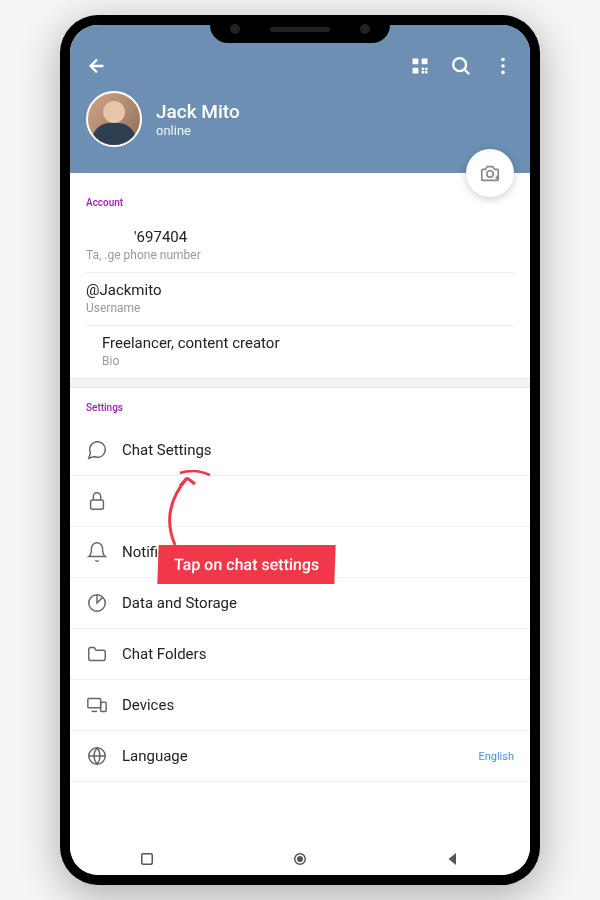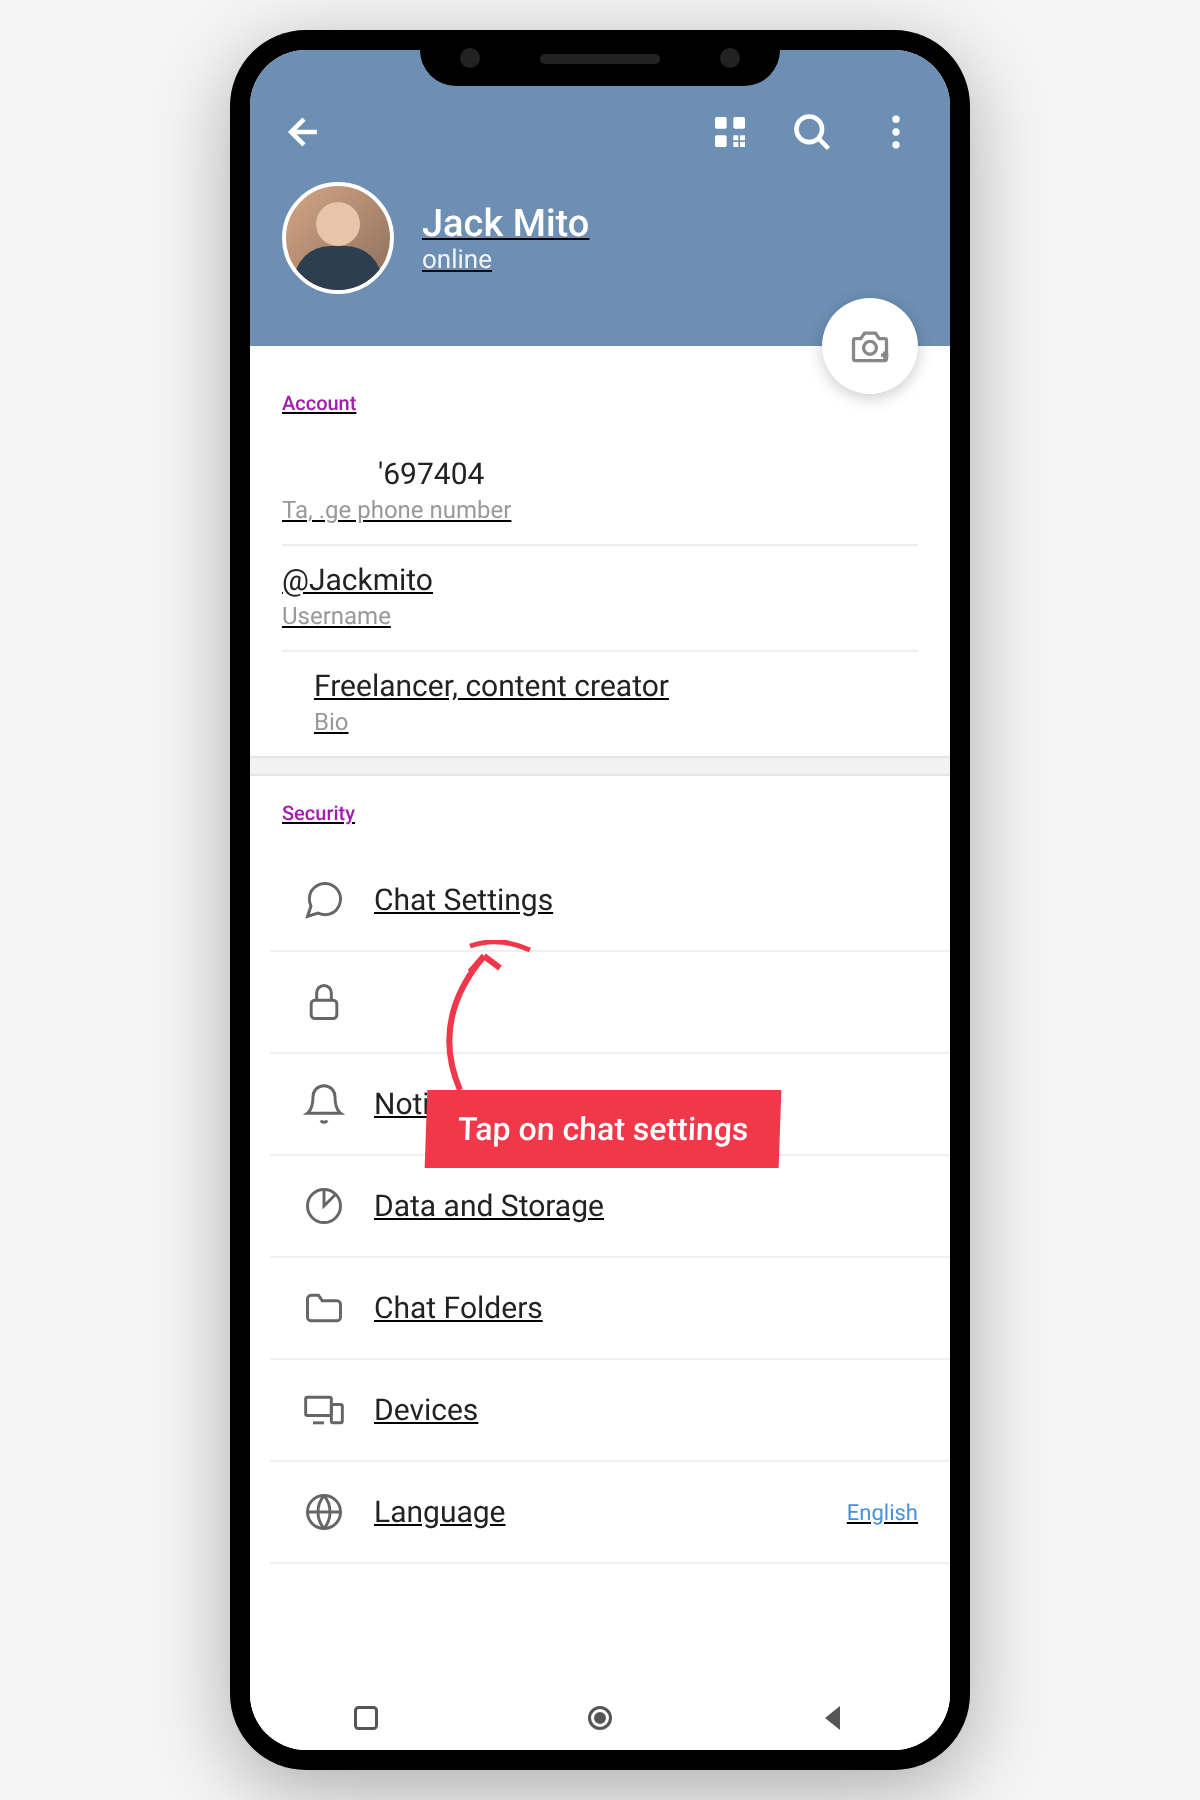--- a/index.html
+++ b/index.html
@@ -6,28 +6,27 @@
     body {
       font-family: -apple-system, BlinkMacSystemFont, 'Segoe UI', Roboto, sans-serif;
       background: #f5f5f5;
       display: flex;
       justify-content: center;
       align-items: center;
       min-height: 900px;
       width: 600px;
     }
     .phone {
-      width: 370px;
+      width: 480px;
       height: 870px;
       background: #000;
       border-radius: 38px;
       padding: 10px;
       position: relative;
       box-shadow: 0 10px 40px rgba(0,0,0,0.3);
-      text-decoration: underline;
     }
     .notch {
       position: absolute;
       top: 0;
       left: 50%;
       transform: translateX(-50%);
       width: 180px;
       height: 28px;
       background: #000;
       border-radius: 0 0 18px 18px;
@@ -168,21 +167,20 @@
       color: #999;
     }
     .divider {
       height: 10px;
       background: #f2f2f2;
       border-top: 1px solid #e5e5e5;
       border-bottom: 1px solid #e5e5e5;
     }
     .settings-list {
       background: #fff;
-      margin-left: 10px;
     }
     .settings-item {
       display: flex;
       align-items: center;
       padding: 14px 16px;
       border-bottom: 1px solid #f0f0f0;
       cursor: pointer;
     }
     .settings-icon {
       width: 36px;
@@ -303,21 +301,21 @@
       </div>
       <div class="field">
         <div class="field-value">Freelancer, content creator</div>
         <div class="field-label">Bio</div>
       </div>
     </div>
 
     <div class="divider"></div>
 
     <div class="section" style="padding-bottom:0;">
-      <div class="section-title">Security</div>
+      <div class="section-title">Settings</div>
     </div>
 
     <div class="settings-list">
       <div class="settings-item">
         <div class="settings-icon">
           <svg width="22" height="22" viewBox="0 0 24 24" fill="none" stroke="#666" stroke-width="1.6">
               <path d="M21 11.5a8.38 8.38 0 01-.9 3.8 8.5 8.5 0 01-7.6 4.7 8.38 8.38 0 01-3.8-.9L3 21l1.9-5.7a8.38 8.38 0 01-.9-3.8 8.5 8.5 0 014.7-7.6 8.38 8.38 0 013.8-.9h.5a8.48 8.48 0 018 8v.5z"></path>
             </svg>
         </div>
         <div class="settings-label">Chat Settings</div>

